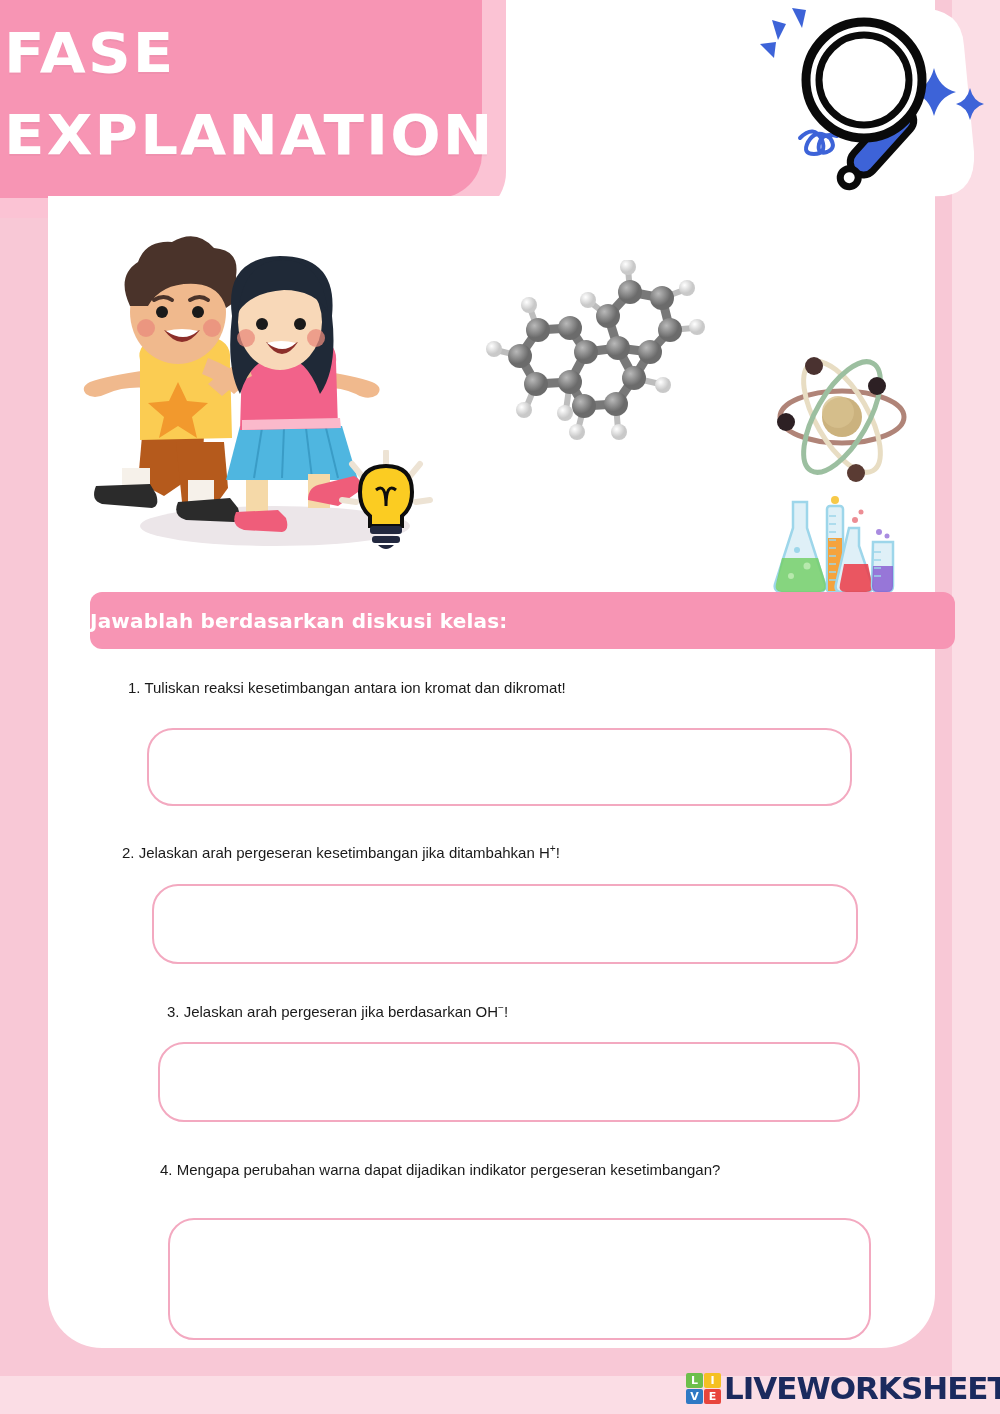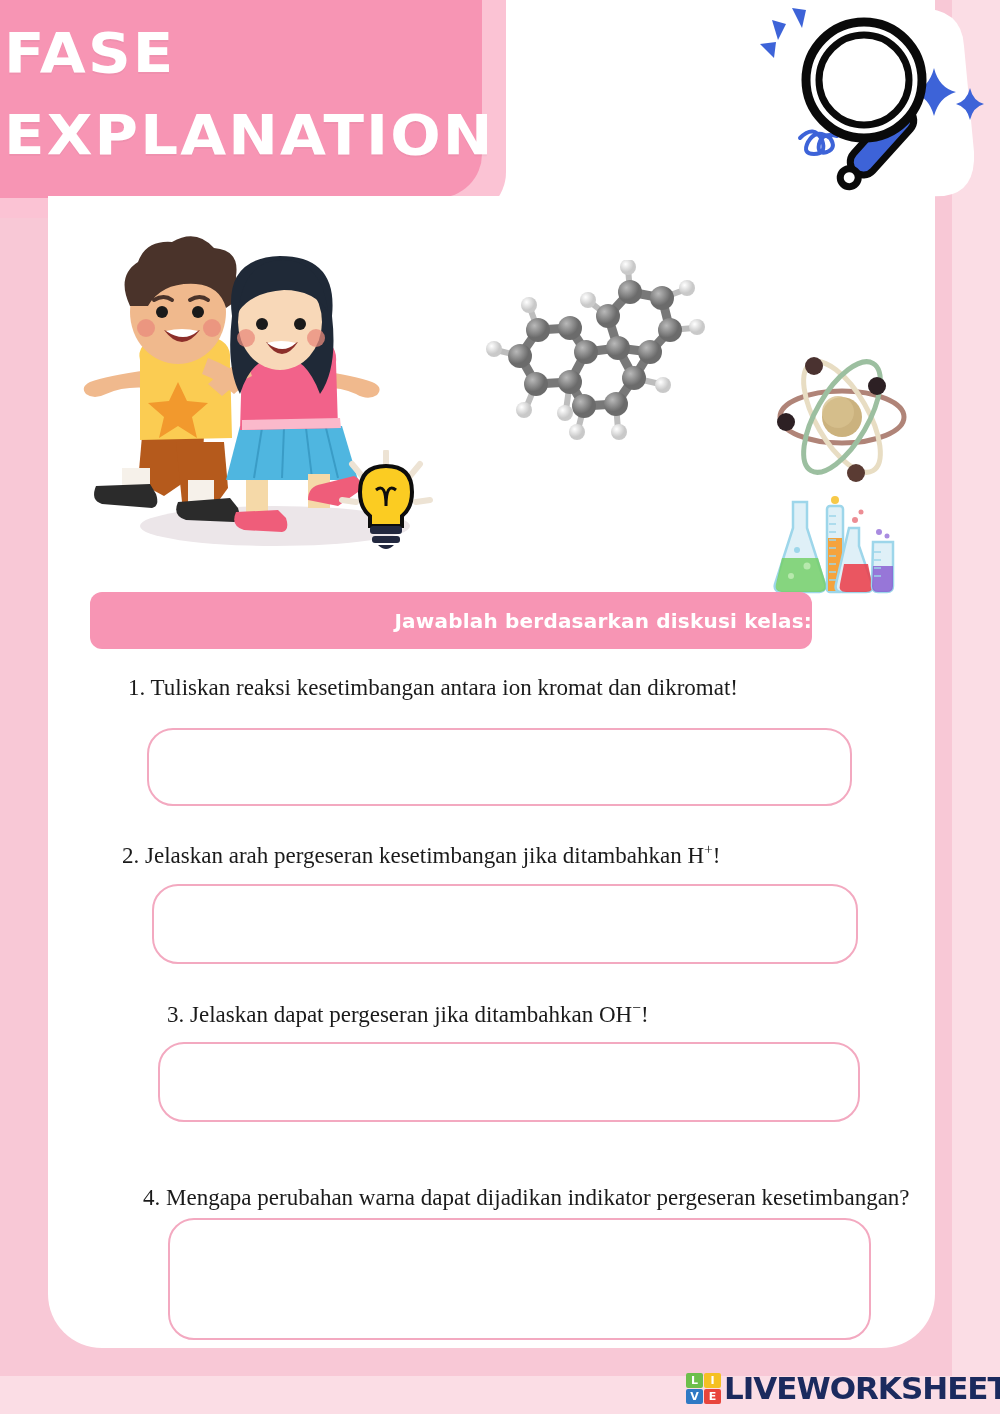--- a/index.html
+++ b/index.html
@@ -115,42 +115,42 @@
   .bulb { position: absolute; left: 290px; top: 240px; width: 96px; height: 108px; }
   .molecule { position: absolute; left: 430px; top: 50px; width: 250px; height: 180px; }
   .atom { position: absolute; left: 722px; top: 140px; width: 145px; height: 135px; }
   .labware { position: absolute; left: 725px; top: 282px; width: 122px; height: 102px; }
 
   
   .banner {
     position: absolute;
     left: 90px;
     top: 592px;
-    width: 722px;
+    width: 865px;
     height: 57px;
     background: #f795b4;
     border-radius: 12px;
     display: flex;
     align-items: center;
-    justify-content: flex-end;
+    justify-content: flex-start;
   }
   .banner-text {
     color: #ffffff;
     font-family: "DejaVu Sans", sans-serif;
     font-weight: bold;
     font-size: 20px;
     letter-spacing: 0.2px;
   }
 
   
   .q-text {
     position: absolute;
     color: #1a1a1a;
-    font-family: Liberation Serif, serif;
-    font-size: 23px;
+    font-family: Liberation Sans, sans-serif;
+    font-size: 15px;
     line-height: 30px;
     white-space: nowrap;
   }
   .q-text.wrap {
     white-space: normal;
     text-align: justify;
     text-justify: inter-word;
   }
   .q-text sup { font-size: 0.68em; vertical-align: super; }
 
@@ -164,21 +164,21 @@
   
   #q1-text { left: 128px; top: 673px; }
   #q1-box  { left: 147px; top: 728px; width: 705px; height: 78px; }
 
   #q2-text { left: 122px; top: 834px; }
   #q2-box  { left: 152px; top: 884px; width: 706px; height: 80px; }
 
   #q3-text { left: 167px; top: 993px; }
   #q3-box  { left: 158px; top: 1042px; width: 702px; height: 80px; }
 
-  #q4-text { left: 143px; top: 1155px; width: 773px; margin-top: 28px; }
+  #q4-text { left: 160px; top: 1155px; width: 773px; }
   #q4-box  { left: 168px; top: 1218px; width: 703px; height: 122px; }
 
   
   .lw-logo {
     position: absolute;
     left: 686px;
     top: 1368px;
     display: flex;
     align-items: center;
     height: 40px;
@@ -507,21 +507,21 @@
 <div class="answer-box" id="q1-box"></div>
 
 <div class="q-text" id="q2-text">
   <span>2.</span>
   <span>Jelaskan arah pergeseran kesetimbangan jika ditambahkan H</span><sup>+</sup><span>!</span>
 </div>
 <div class="answer-box" id="q2-box"></div>
 
 <div class="q-text" id="q3-text">
   <span>3.</span>
-  <span>Jelaskan dapat pergeseran jika ditambahkan OH</span><sup>−</sup><span>!</span>
+  <span>Jelaskan arah pergeseran jika berdasarkan OH</span><sup>−</sup><span>!</span>
 </div>
 <div class="answer-box" id="q3-box"></div>
 
 <div class="q-text wrap" id="q4-text">
   <span>4.</span>
   <span>Mengapa perubahan warna dapat dijadikan indikator pergeseran kesetimbangan?</span>
 </div>
 <div class="answer-box" id="q4-box"></div>
 
 <div class="lw-logo">

